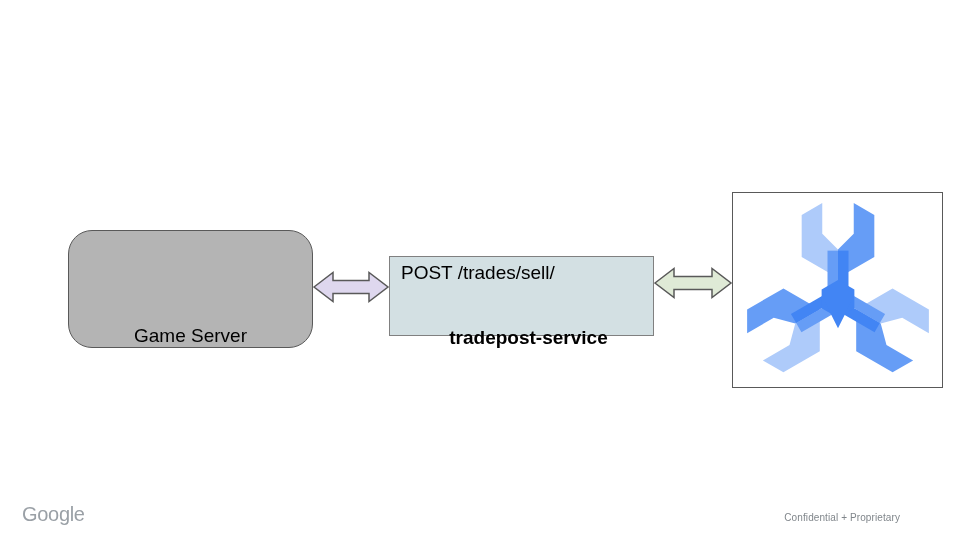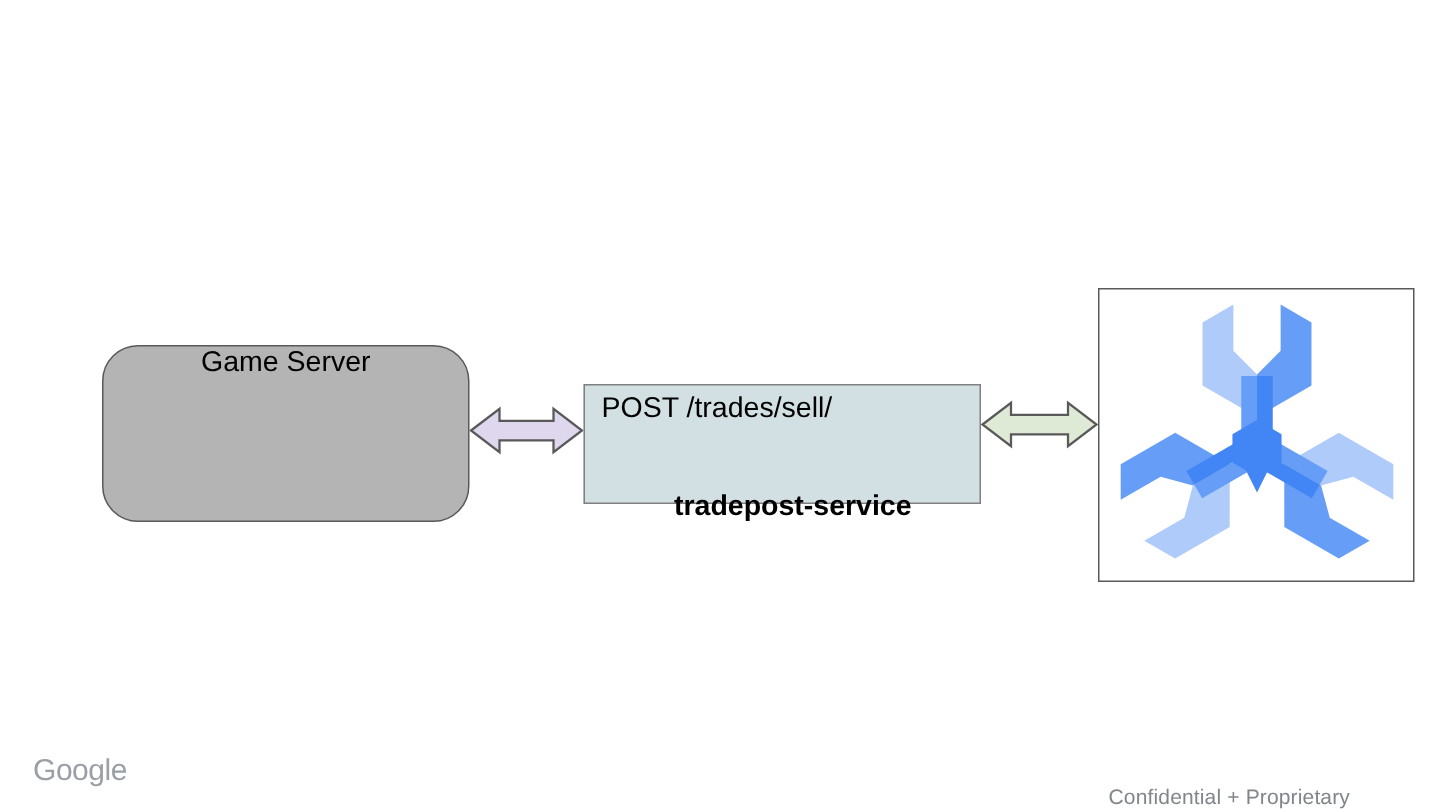--- a/index.html
+++ b/index.html
@@ -6,21 +6,21 @@
   .slide{
     position:relative;width:960px;height:540px;background:#ffffff;overflow:hidden;
     font-family:"Liberation Sans","DejaVu Sans",sans-serif;color:#000;
   }
   .abs{position:absolute;box-sizing:border-box;}
 
   
   .game-server{
     left:68px;top:230px;width:245px;height:118px;
     background:#b4b4b4;border:1.5px solid #595959;border-radius:24px;
-    display:flex;align-items:flex-start;justify-content:center;
+    display:flex;align-items:flex-end;justify-content:center;
     font-size:19px;
   }
 
   
   .service-box{
     left:389px;top:256px;width:265px;height:80px;
     background:#d3e0e3;border:1px solid #808080;
     padding:3px 12px 0 11px;font-size:19px;line-height:26px;
   }
   .service-box .api-line{display:block;white-space:pre;}
@@ -40,22 +40,22 @@
   svg.arrow{position:absolute;overflow:visible;}
   .arrow-left{left:312px;top:270px;}
   .arrow-right{left:653px;top:266px;}
 
   
   .google-logo{
     position:absolute;left:22px;top:503px;
     font-size:20px;letter-spacing:-0.3px;color:#9aa0a6;text-align:center;
   }
   .confidential{
-    position:absolute;top:523px;right:60px;
-    font-size:14px;color:#80868b;letter-spacing:0.1px;
+    position:absolute;top:512px;right:60px;
+    font-size:10px;color:#80868b;letter-spacing:0.1px;
   }
 </style>
 </head>
 <body>
 
 <div class="slide">
 
   <div class="abs game-server">
     <span>Game Server</span>
   </div>

